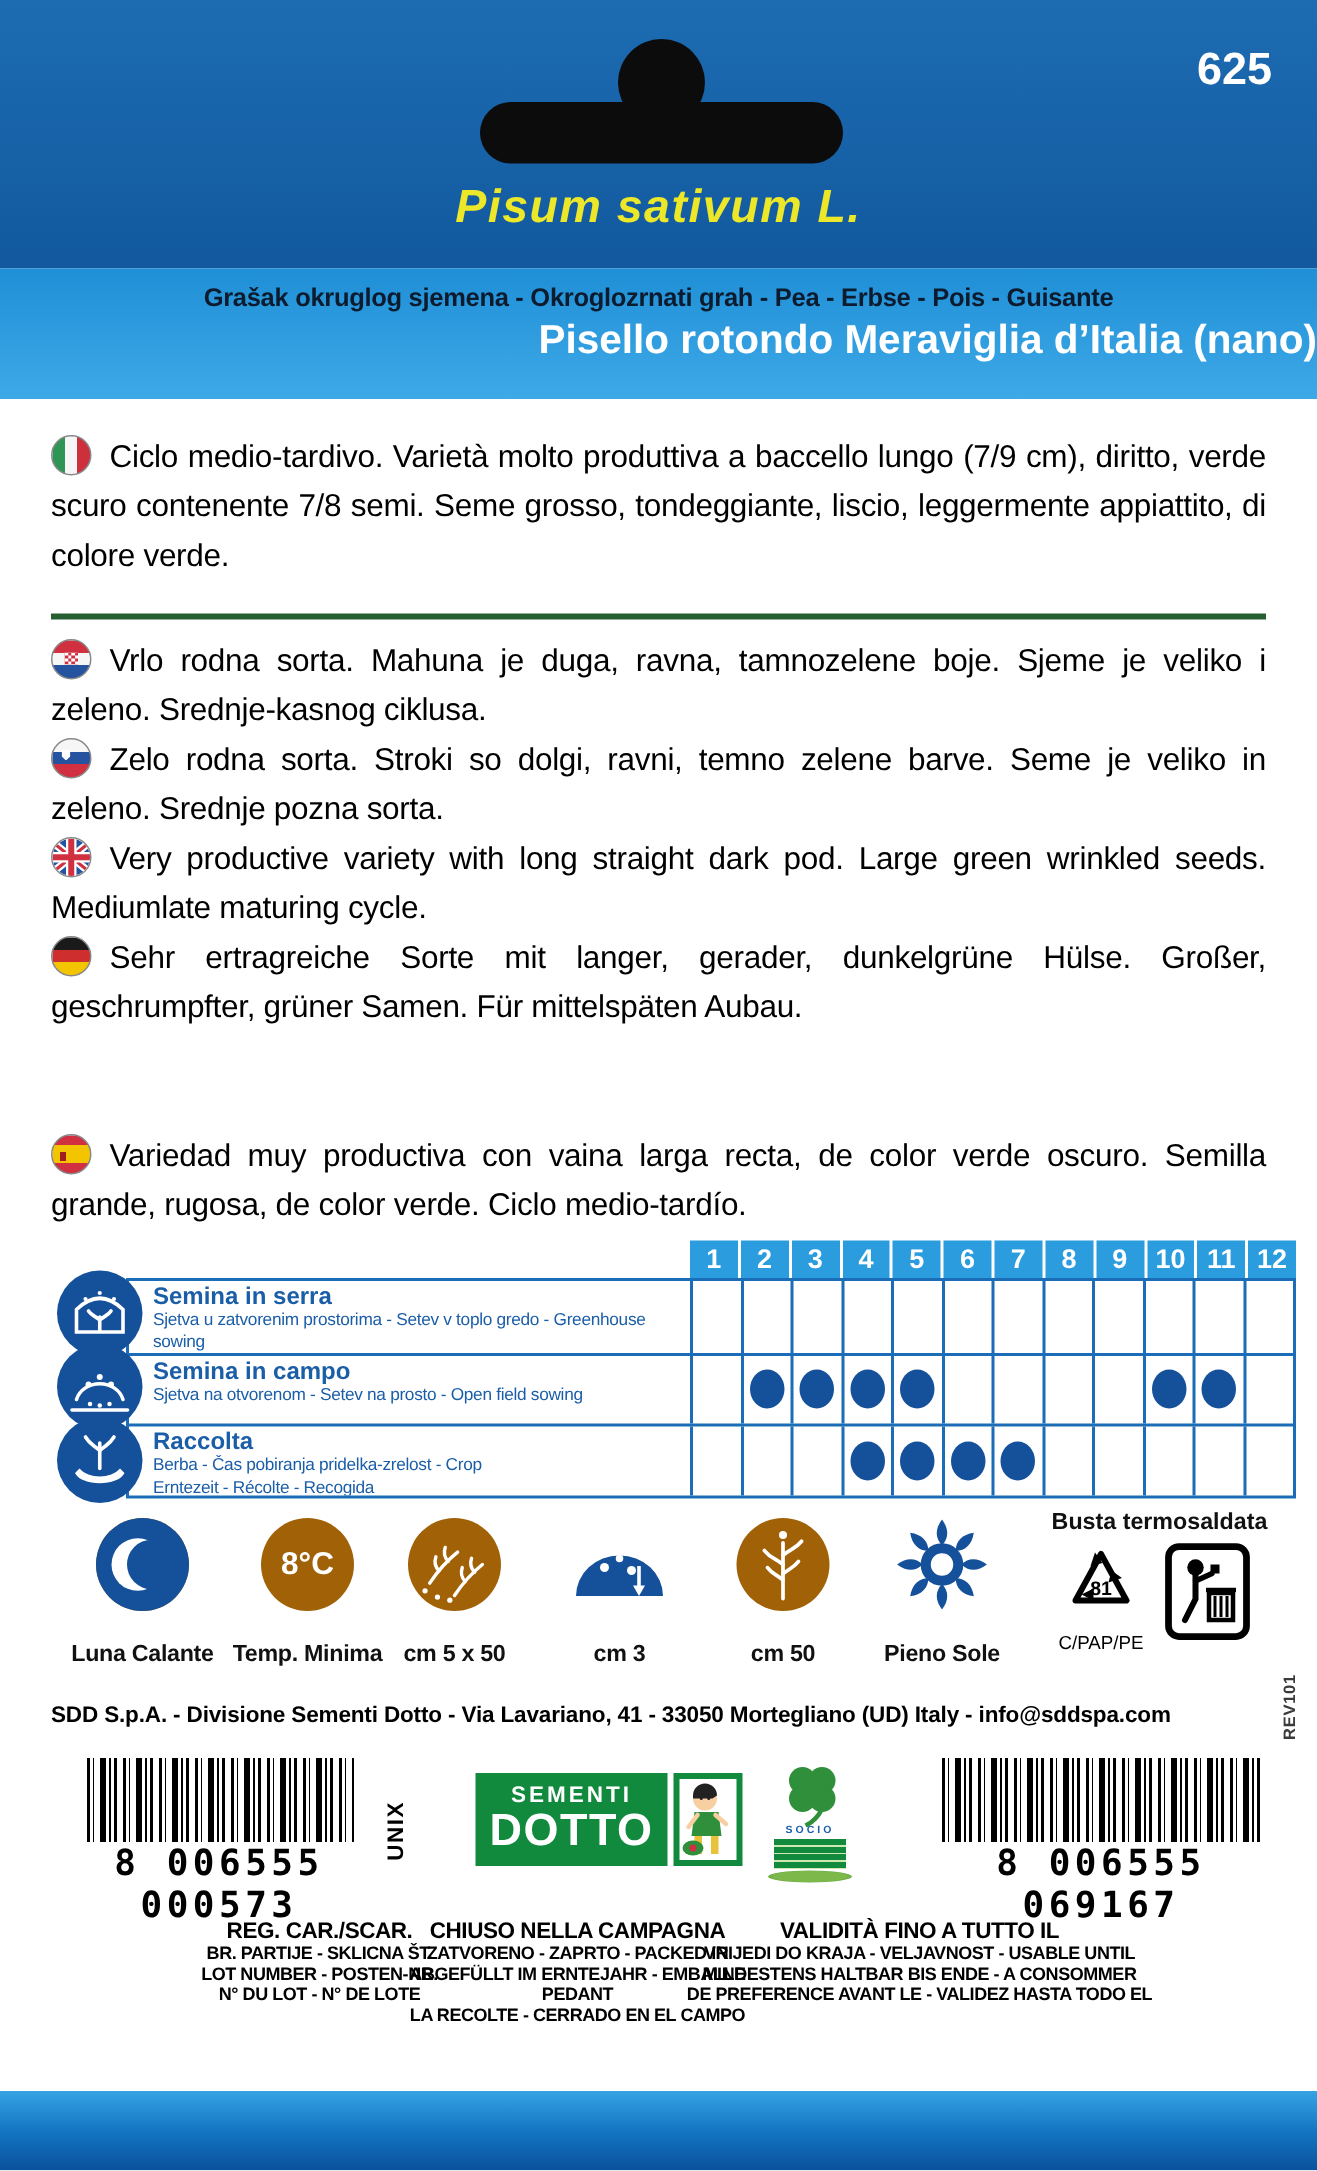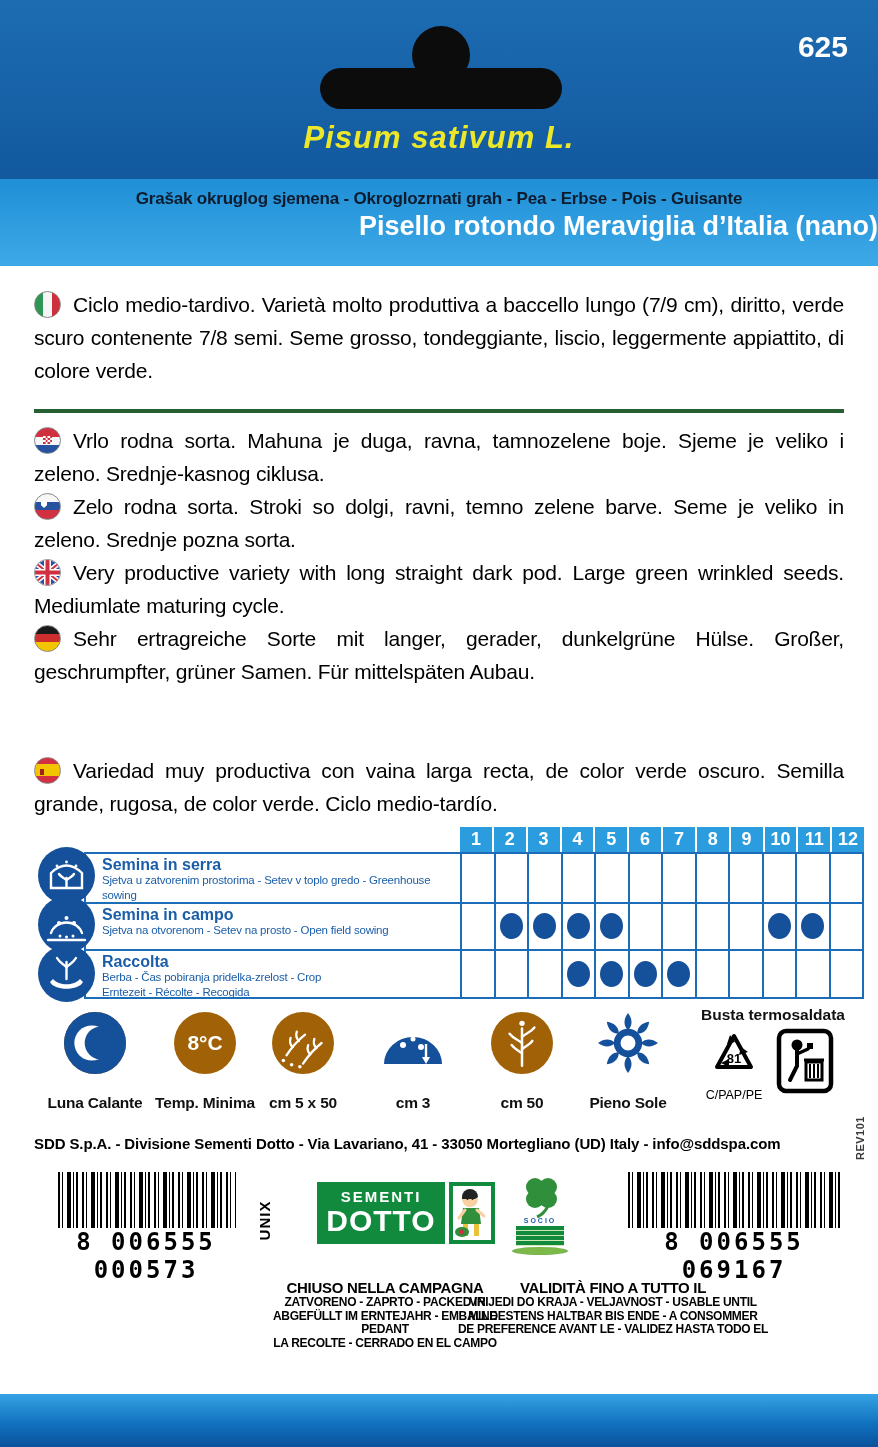--- a/index.html
+++ b/index.html
@@ -380,20 +380,26 @@
         </g>
         <path d="M34 32 Q30 40 23 43" stroke="#2f8f3b" stroke-width="3" fill="none"></path>
       </svg>
   </div>
   <div class="socio">SOCIO</div>
   <div class="socio-box"></div>
   <div class="grass"></div>
   <div class="bars right"></div>
   <div class="bdigits right">8 006555 069167</div>
 
+  <div class="fcol fcol1">
+    <div class="ft">REG. CAR./SCAR.</div>
+    <div class="fl">BR. PARTIJE - SKLICNA ŠT.</div>
+    <div class="fl">LOT NUMBER - POSTEN-NR.</div>
+    <div class="fl">N° DU LOT - N° DE LOTE</div>
+  </div>
   <div class="fcol fcol2">
     <div class="ft">CHIUSO NELLA CAMPAGNA</div>
     <div class="fl">ZATVORENO - ZAPRTO - PACKED IN</div>
     <div class="fl">ABGEFÜLLT IM ERNTEJAHR - EMBALLE PEDANT</div>
     <div class="fl">LA RECOLTE - CERRADO EN EL CAMPO</div>
   </div>
   <div class="fcol fcol3">
     <div class="ft">VALIDITÀ FINO A TUTTO IL</div>
     <div class="fl">VRIJEDI DO KRAJA - VELJAVNOST - USABLE UNTIL</div>
     <div class="fl">MINDESTENS HALTBAR BIS ENDE - A CONSOMMER</div>

